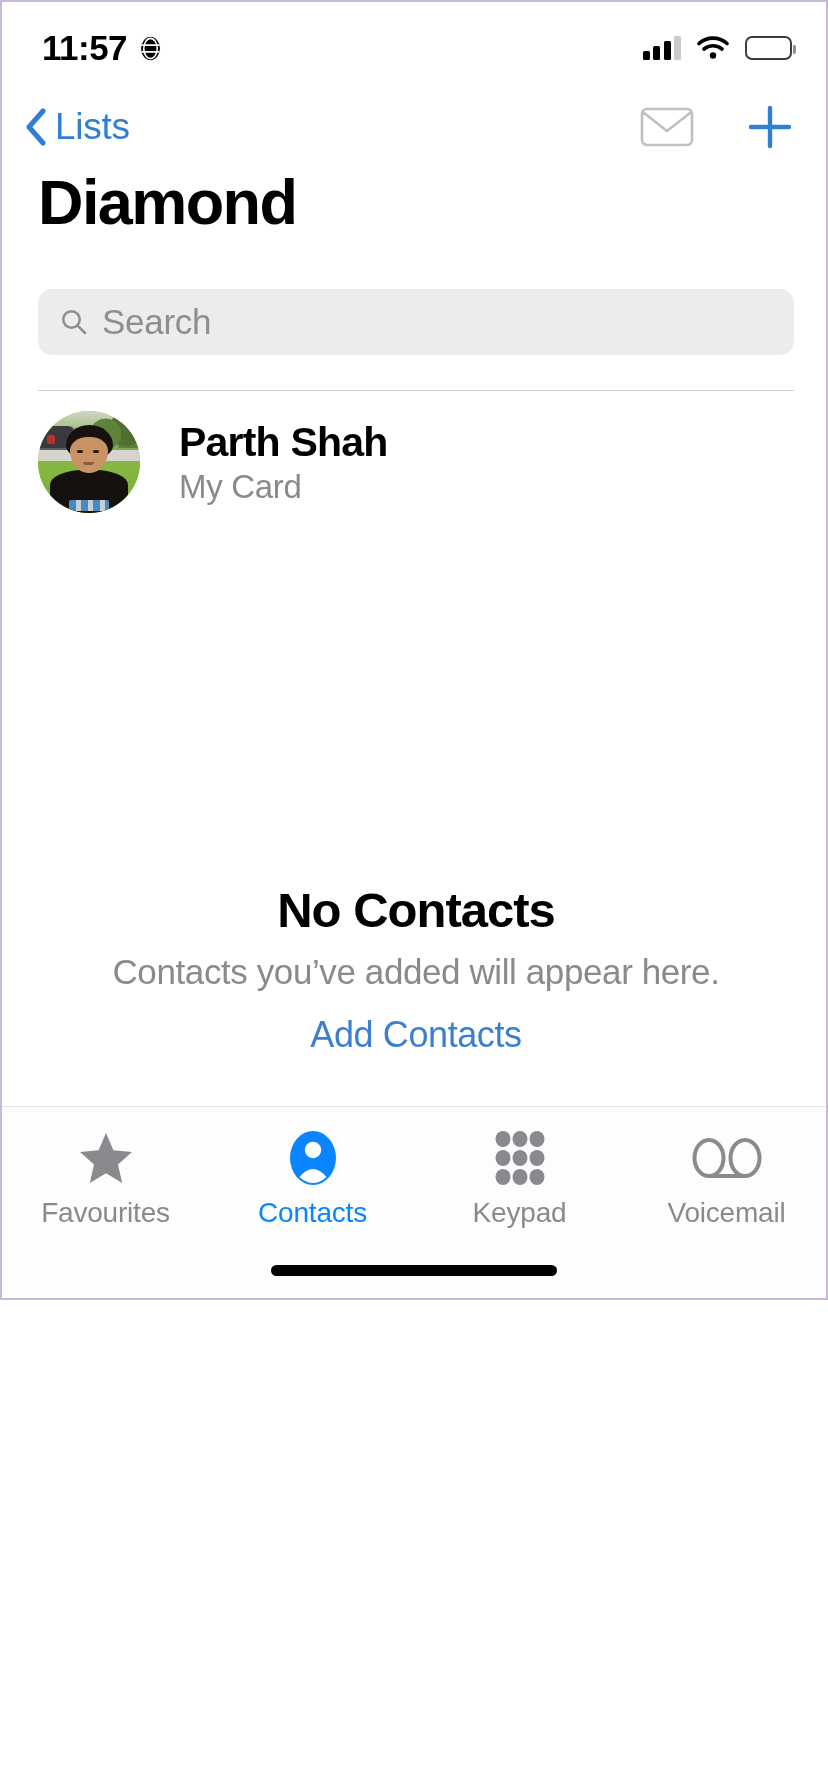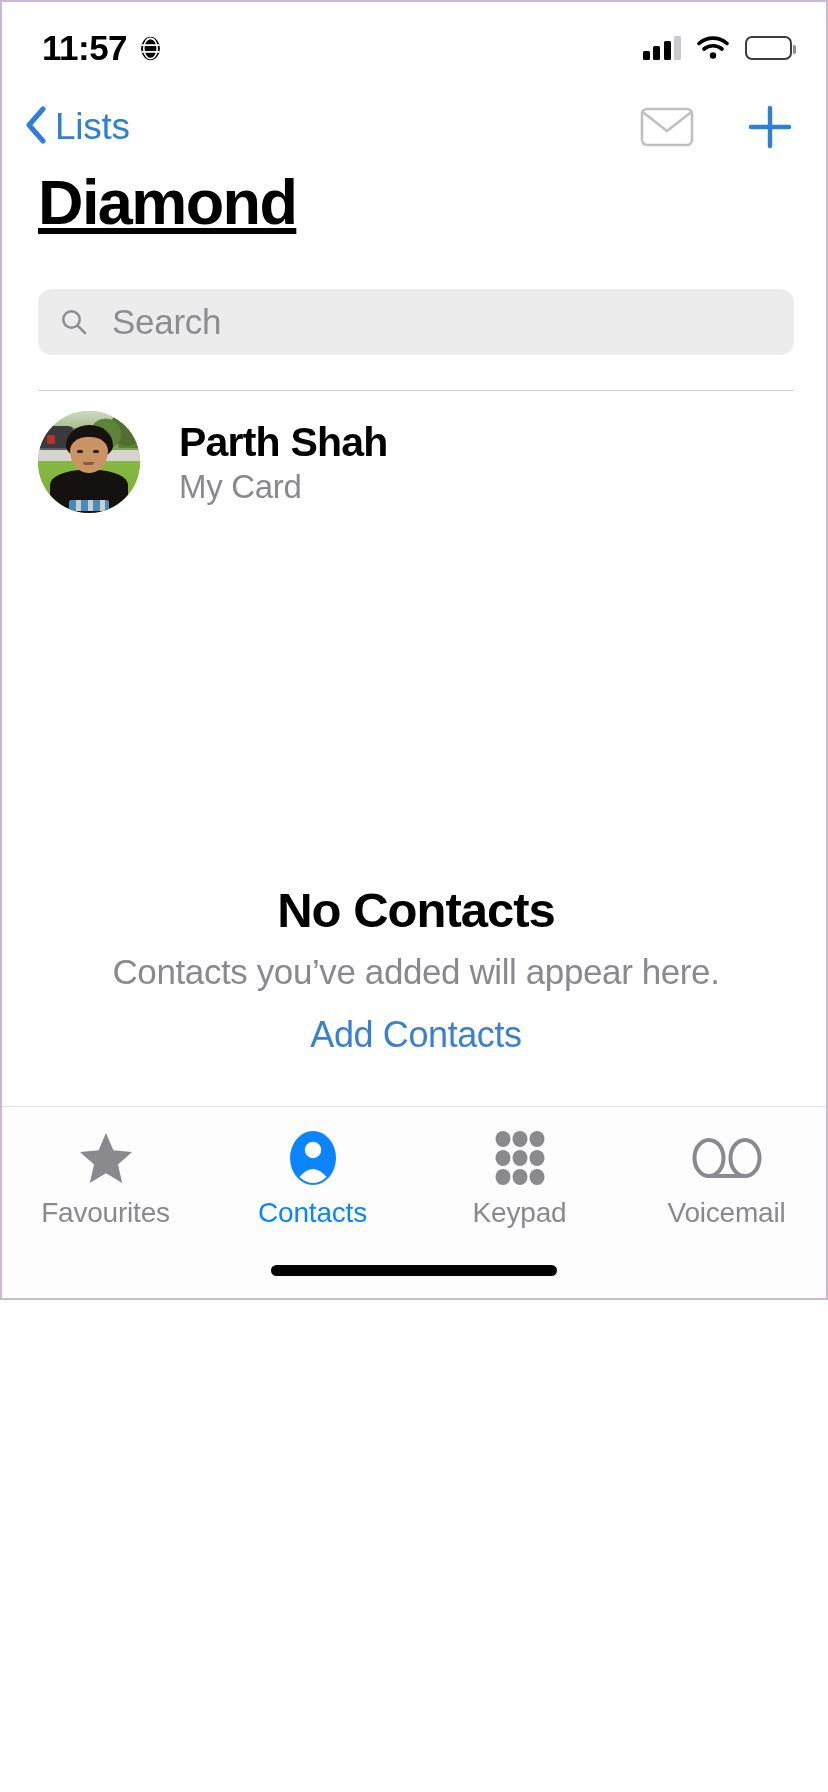--- a/index.html
+++ b/index.html
@@ -51,47 +51,47 @@
   .battery-fill { height:100%; background:#000; border-radius:3.5px; }
 
   
   .nav-bar {
     position:absolute; top:92px; left:0;
     width:828px; height:66px;
     display:flex; align-items:center; justify-content:space-between;
     padding:0 36px 0 22px;
   }
   .back-btn {
-    display:flex; align-items:flex-start; gap:9px;
+    display:flex; align-items:center; gap:9px;
     cursor:pointer;
   }
   .chevron-left { width:22px; height:38px; display:block; }
   .back-label {
     font-size:37px; color:#2f7fd4; letter-spacing:-0.3px;
   }
   .nav-actions { display:flex; align-items:center; gap:52px; }
   .envelope-icon { width:54px; height:42px; display:block; cursor:pointer; }
   .plus-icon { width:48px; height:48px; display:block; cursor:pointer; }
 
   
   .large-title {
     position:absolute; top:166px; left:36px;
     font-size:63px; font-weight:700; color:#000;
-    letter-spacing:-1.6px; line-height:1.1;text-decoration:underline;
+    letter-spacing:-1.6px; line-height:1.1;
   }
 
   
   .search-wrap {
     position:absolute; top:287px; left:36px;
     width:756px; height:66px;
   }
   .search-field {
     width:100%; height:100%;
     background:#ececed; border-radius:14px;
-    display:flex; align-items:center; gap:24px;
+    display:flex; align-items:center; gap:14px;
     padding:0 22px;
     cursor:text;
   }
   .search-icon { width:28px; height:28px; flex:none; display:block; }
   .search-placeholder {
     font-size:35px; color:#8d8d92; letter-spacing:-0.3px;
   }
 
   
   .list-divider {

